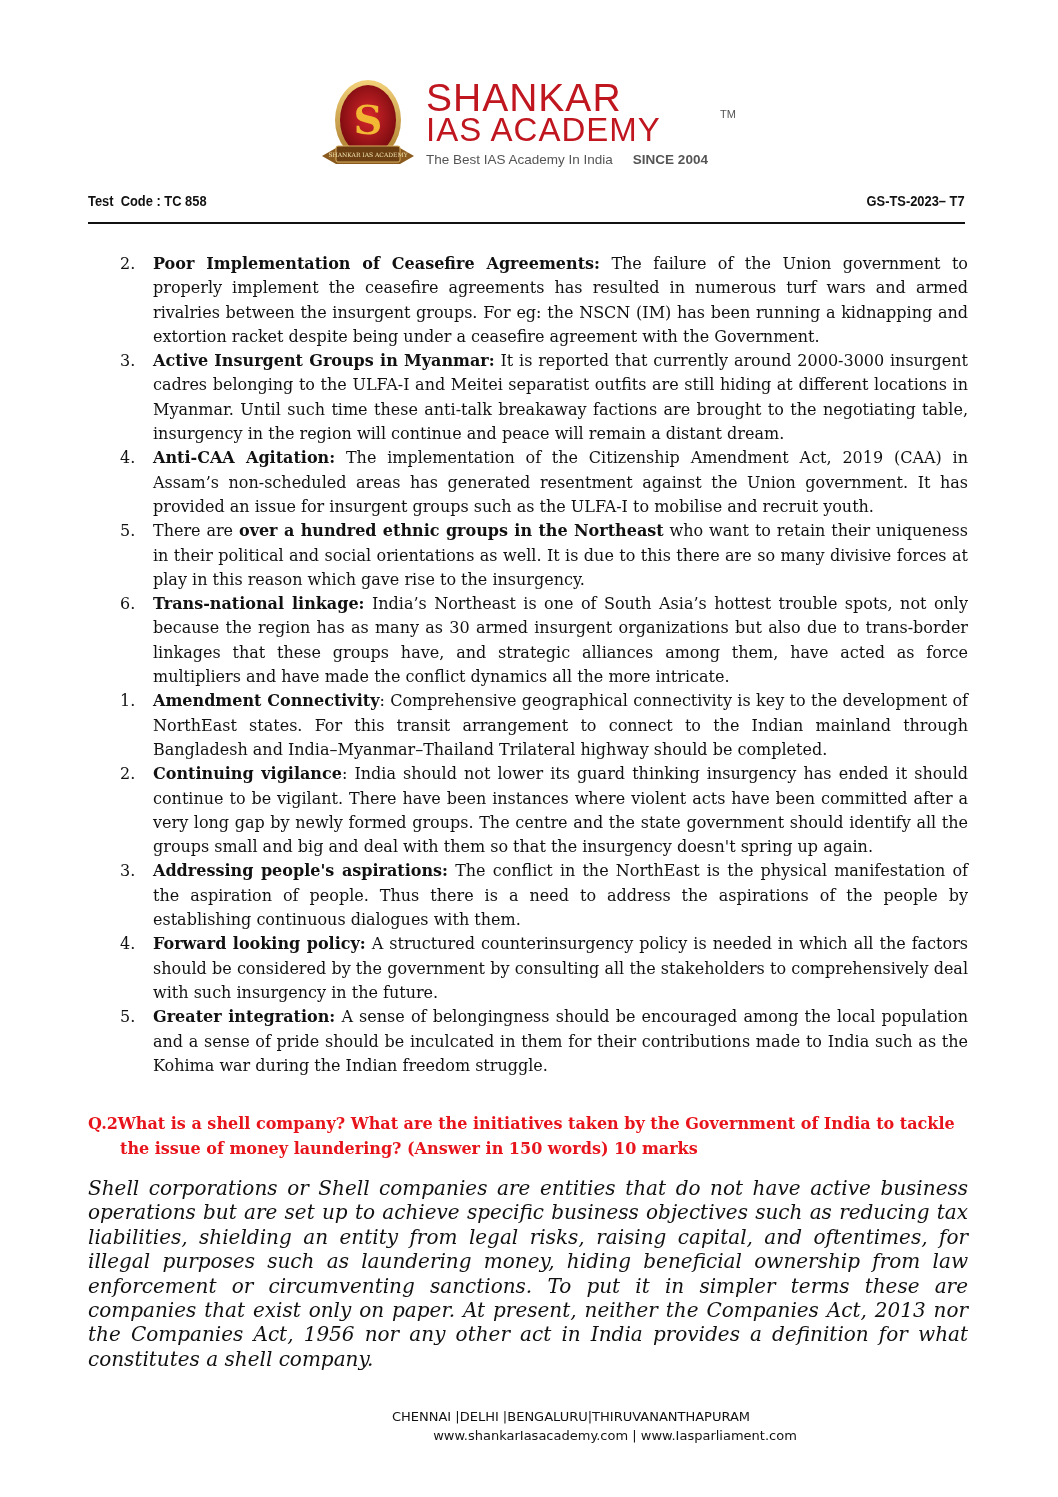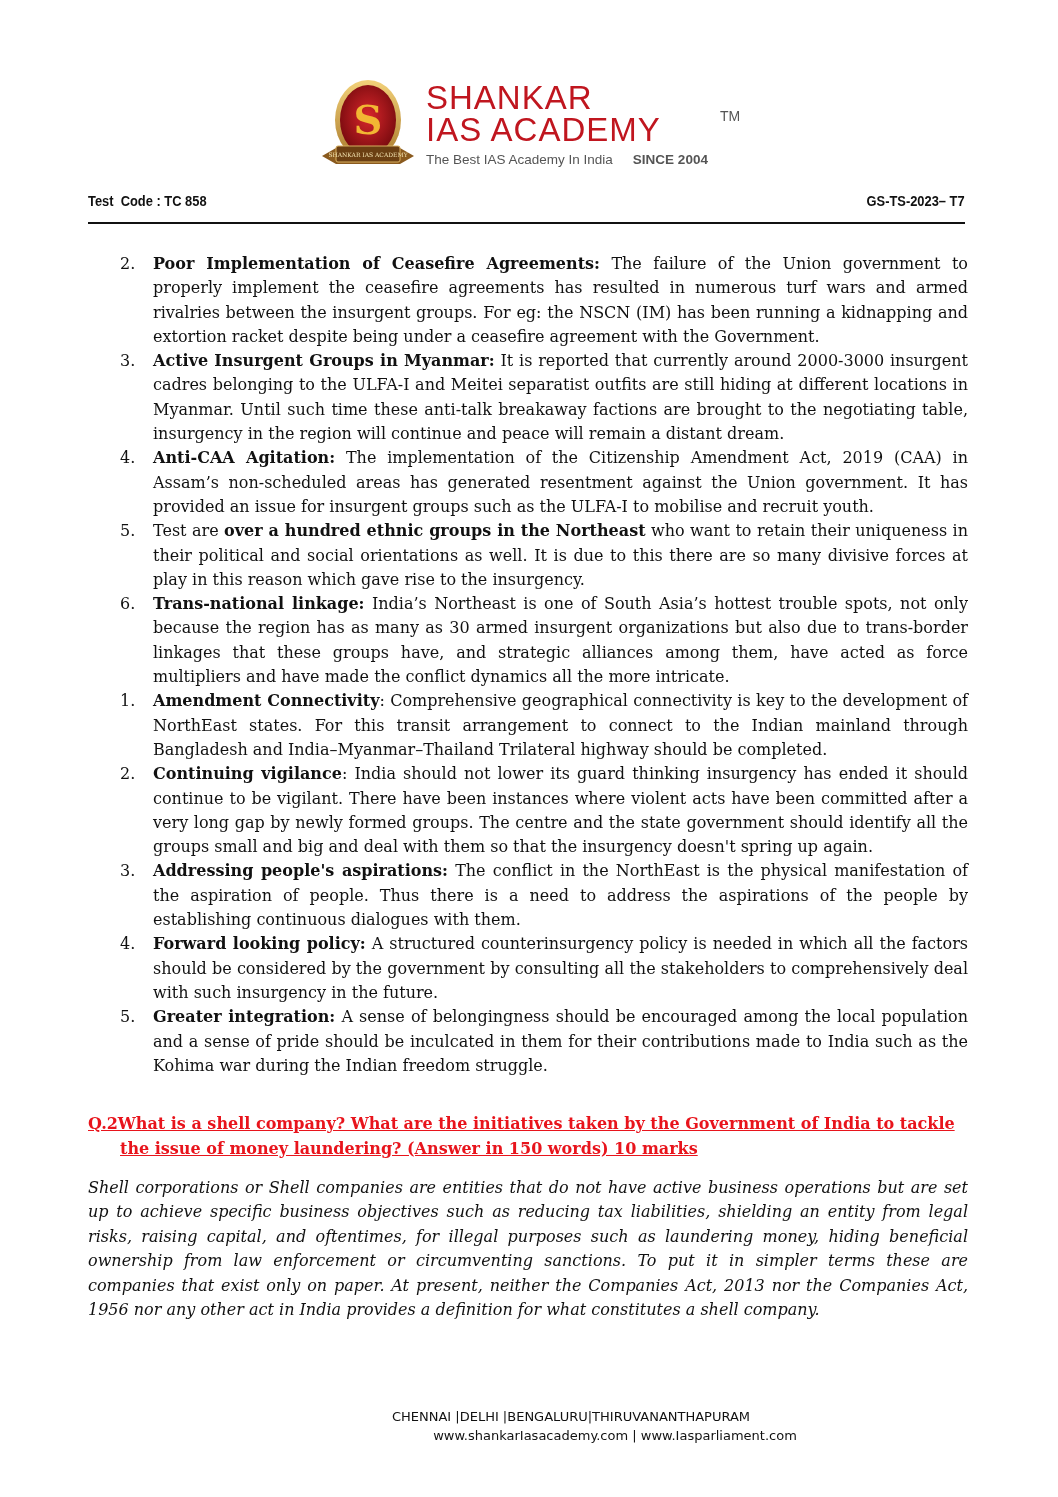--- a/index.html
+++ b/index.html
@@ -1,42 +1,42 @@
 <!DOCTYPE html>
 <html><head>
 <meta charset="utf-8">
 <style>
   html, body { margin: 0; padding: 0; background: #ffffff; }
   body { width: 1058px; height: 1497px; position: relative; overflow: hidden; font-family: "DejaVu Serif", serif; color: #111; }
 
   .logo-block { position: absolute; left: 318px; top: 78px; width: 430px; height: 95px; }
   .emblem { position: absolute; left: 0; top: 0; width: 100px; height: 95px; }
-  .brand-line1 { position: absolute; left: 108px; top: 2px; font-family: "Liberation Sans", sans-serif; font-size: 33px; letter-spacing: 1px; color: #c0161f; font-weight: normal; line-height: 36px; }
+  .brand-line1 { position: absolute; left: 108px; top: 2px; font-family: "Liberation Sans", sans-serif; font-size: 39px; letter-spacing: 1px; color: #c0161f; font-weight: normal; line-height: 36px; }
   .brand-line2 { position: absolute; left: 108px; top: 34px; font-family: "Liberation Sans", sans-serif; font-size: 33px; letter-spacing: 1px; color: #c0161f; line-height: 36px; }
-  .tm { position: absolute; left: 402px; top: 30px; font-family: "Liberation Sans", sans-serif; font-size: 14px; color: #555; }
+  .tm { position: absolute; left: 402px; top: 30px; font-family: "Liberation Sans", sans-serif; font-size: 11px; color: #555; }
   .tagline { position: absolute; left: 108px; top: 74px; font-family: "Liberation Sans", sans-serif; font-size: 13.5px; color: #555; white-space: nowrap; }
   .tagline .since { font-weight: bold; margin-left: 20px; }
 
   .test-code { position: absolute; left: 88px; top: 193px; font-family: "Liberation Sans", sans-serif; font-weight: bold; font-size: 14px; transform: scaleX(0.92); transform-origin: left; }
   .test-id { position: absolute; right: 93px; top: 193px; font-family: "Liberation Sans", sans-serif; font-weight: bold; font-size: 14px; transform: scaleX(0.92); transform-origin: right; }
   .rule { position: absolute; left: 88px; top: 222px; width: 877px; height: 2px; background: #111; }
 
   .content { position: absolute; left: 88px; top: 252px; width: 880px; font-size: 16px; line-height: 24.3px; }
   ol.items { margin: 0; padding: 0; list-style: none; }
   ol.items li { position: relative; padding-left: 65px; text-align: justify; }
   ol.items li .num { position: absolute; left: 32px; top: 0; }
   ol.wf li { padding-left: 65px; }
   .b { font-weight: bold; }
   .section-head { font-weight: bold; margin: 0; padding-left: 0; }
 
-  .question { position: absolute; left: 88px; top: 1112px; width: 880px; color: #e8141c; font-weight: bold; font-size: 16px; line-height: 24.5px; text-decoration: underline; }
+  .question { position: absolute; left: 88px; top: 1112px; width: 880px; color: #e8141c; font-weight: bold; font-size: 16px; line-height: 24.5px; }
   .question .q2 { display: block; padding-left: 0; }
   .question .q-cont { display: block; padding-left: 32px; }
 
-  .answer { position: absolute; left: 88px; top: 1176px; width: 880px; font-style: italic; font-size: 16px; line-height: 24.4px; text-align: justify; }
+  .answer { position: absolute; left: 88px; top: 1176px; width: 880px; font-style: italic; font-size: 20px; line-height: 24.4px; text-align: justify; }
 
   .footer { position: absolute; left: 0; width: 1058px; text-align: center; font-family: "DejaVu Sans", sans-serif; font-size: 13px; color: #111; margin-left: 42px; }
   .footer.cities { top: 1409px; }
   .footer.links { top: 1428px; padding-left: 44px; }
 </style>
 </head>
 <body>
 
 <div class="logo-block">
   <svg class="emblem" viewBox="0 0 100 95">
@@ -67,21 +67,21 @@
 
 <div class="test-code" style="white-space:pre">Test  Code : TC 858</div>
 <div class="test-id">GS-TS-2023– T7</div>
 <div class="rule"></div>
 
 <div class="content">
   <ol class="items">
     <li><span class="num">2.</span><span class="b">Poor Implementation of Ceasefire Agreements:</span><span> The failure of the Union government to properly implement the ceasefire agreements has resulted in numerous turf wars and armed rivalries between the insurgent groups. For eg: the NSCN (IM) has been running a kidnapping and extortion racket despite being under a ceasefire agreement with the Government.</span></li>
     <li><span class="num">3.</span><span class="b">Active Insurgent Groups in Myanmar:</span><span> It is reported that currently around 2000-3000 insurgent cadres belonging to the ULFA-I and Meitei separatist outfits are still hiding at different locations in Myanmar. Until such time these anti-talk breakaway factions are brought to the negotiating table, insurgency in the region will continue and peace will remain a distant dream.</span></li>
     <li><span class="num">4.</span><span class="b">Anti-CAA Agitation:</span><span> The implementation of the Citizenship Amendment Act, 2019 (CAA) in Assam’s non-scheduled areas has generated resentment against the Union government. It has provided an issue for insurgent groups such as the ULFA-I to mobilise and recruit youth.</span></li>
-    <li><span class="num">5.</span><span>Test are </span><span class="b">over a hundred ethnic groups in the Northeast</span><span> who want to retain their uniqueness in their political and social orientations as well. It is due to this there are so many divisive forces at play in this reason which gave rise to the insurgency.</span></li>
+    <li><span class="num">5.</span><span>There are </span><span class="b">over a hundred ethnic groups in the Northeast</span><span> who want to retain their uniqueness in their political and social orientations as well. It is due to this there are so many divisive forces at play in this reason which gave rise to the insurgency.</span></li>
     <li><span class="num">6.</span><span class="b">Trans-national linkage:</span><span> India’s Northeast is one of South Asia’s hottest trouble spots, not only because the region has as many as 30 armed insurgent organizations but also due to trans-border linkages that these groups have, and strategic alliances among them, have acted as force multipliers and have made the conflict dynamics all the more intricate.</span></li>
   </ol>
   <ol class="items wf">
     <li><span class="num">1.</span><span class="b">Amendment Connectivity</span><span>: Comprehensive geographical connectivity is key to the development of NorthEast states. For this transit arrangement to connect to the Indian mainland through Bangladesh and India–Myanmar–Thailand Trilateral highway should be completed.</span></li>
     <li><span class="num">2.</span><span class="b">Continuing vigilance</span><span>: India should not lower its guard thinking insurgency has ended it should continue to be vigilant. There have been instances where violent acts have been committed after a very long gap by newly formed groups. The centre and the state government should identify all the groups small and big and deal with them so that the insurgency doesn't spring up again.</span></li>
     <li><span class="num">3.</span><span class="b">Addressing people's aspirations:</span><span> The conflict in the NorthEast is the physical manifestation of the aspiration of people. Thus there is a need to address the aspirations of the people by establishing continuous dialogues with them.</span></li>
     <li><span class="num">4.</span><span class="b">Forward looking policy:</span><span> A structured counterinsurgency policy is needed in which all the factors should be considered by the government by consulting all the stakeholders to comprehensively deal with such insurgency in the future.</span></li>
     <li><span class="num">5.</span><span class="b">Greater integration:</span><span> A sense of belongingness should be encouraged among the local population and a sense of pride should be inculcated in them for their contributions made to India such as the Kohima war during the Indian freedom struggle.</span></li>
   </ol>
 </div>

